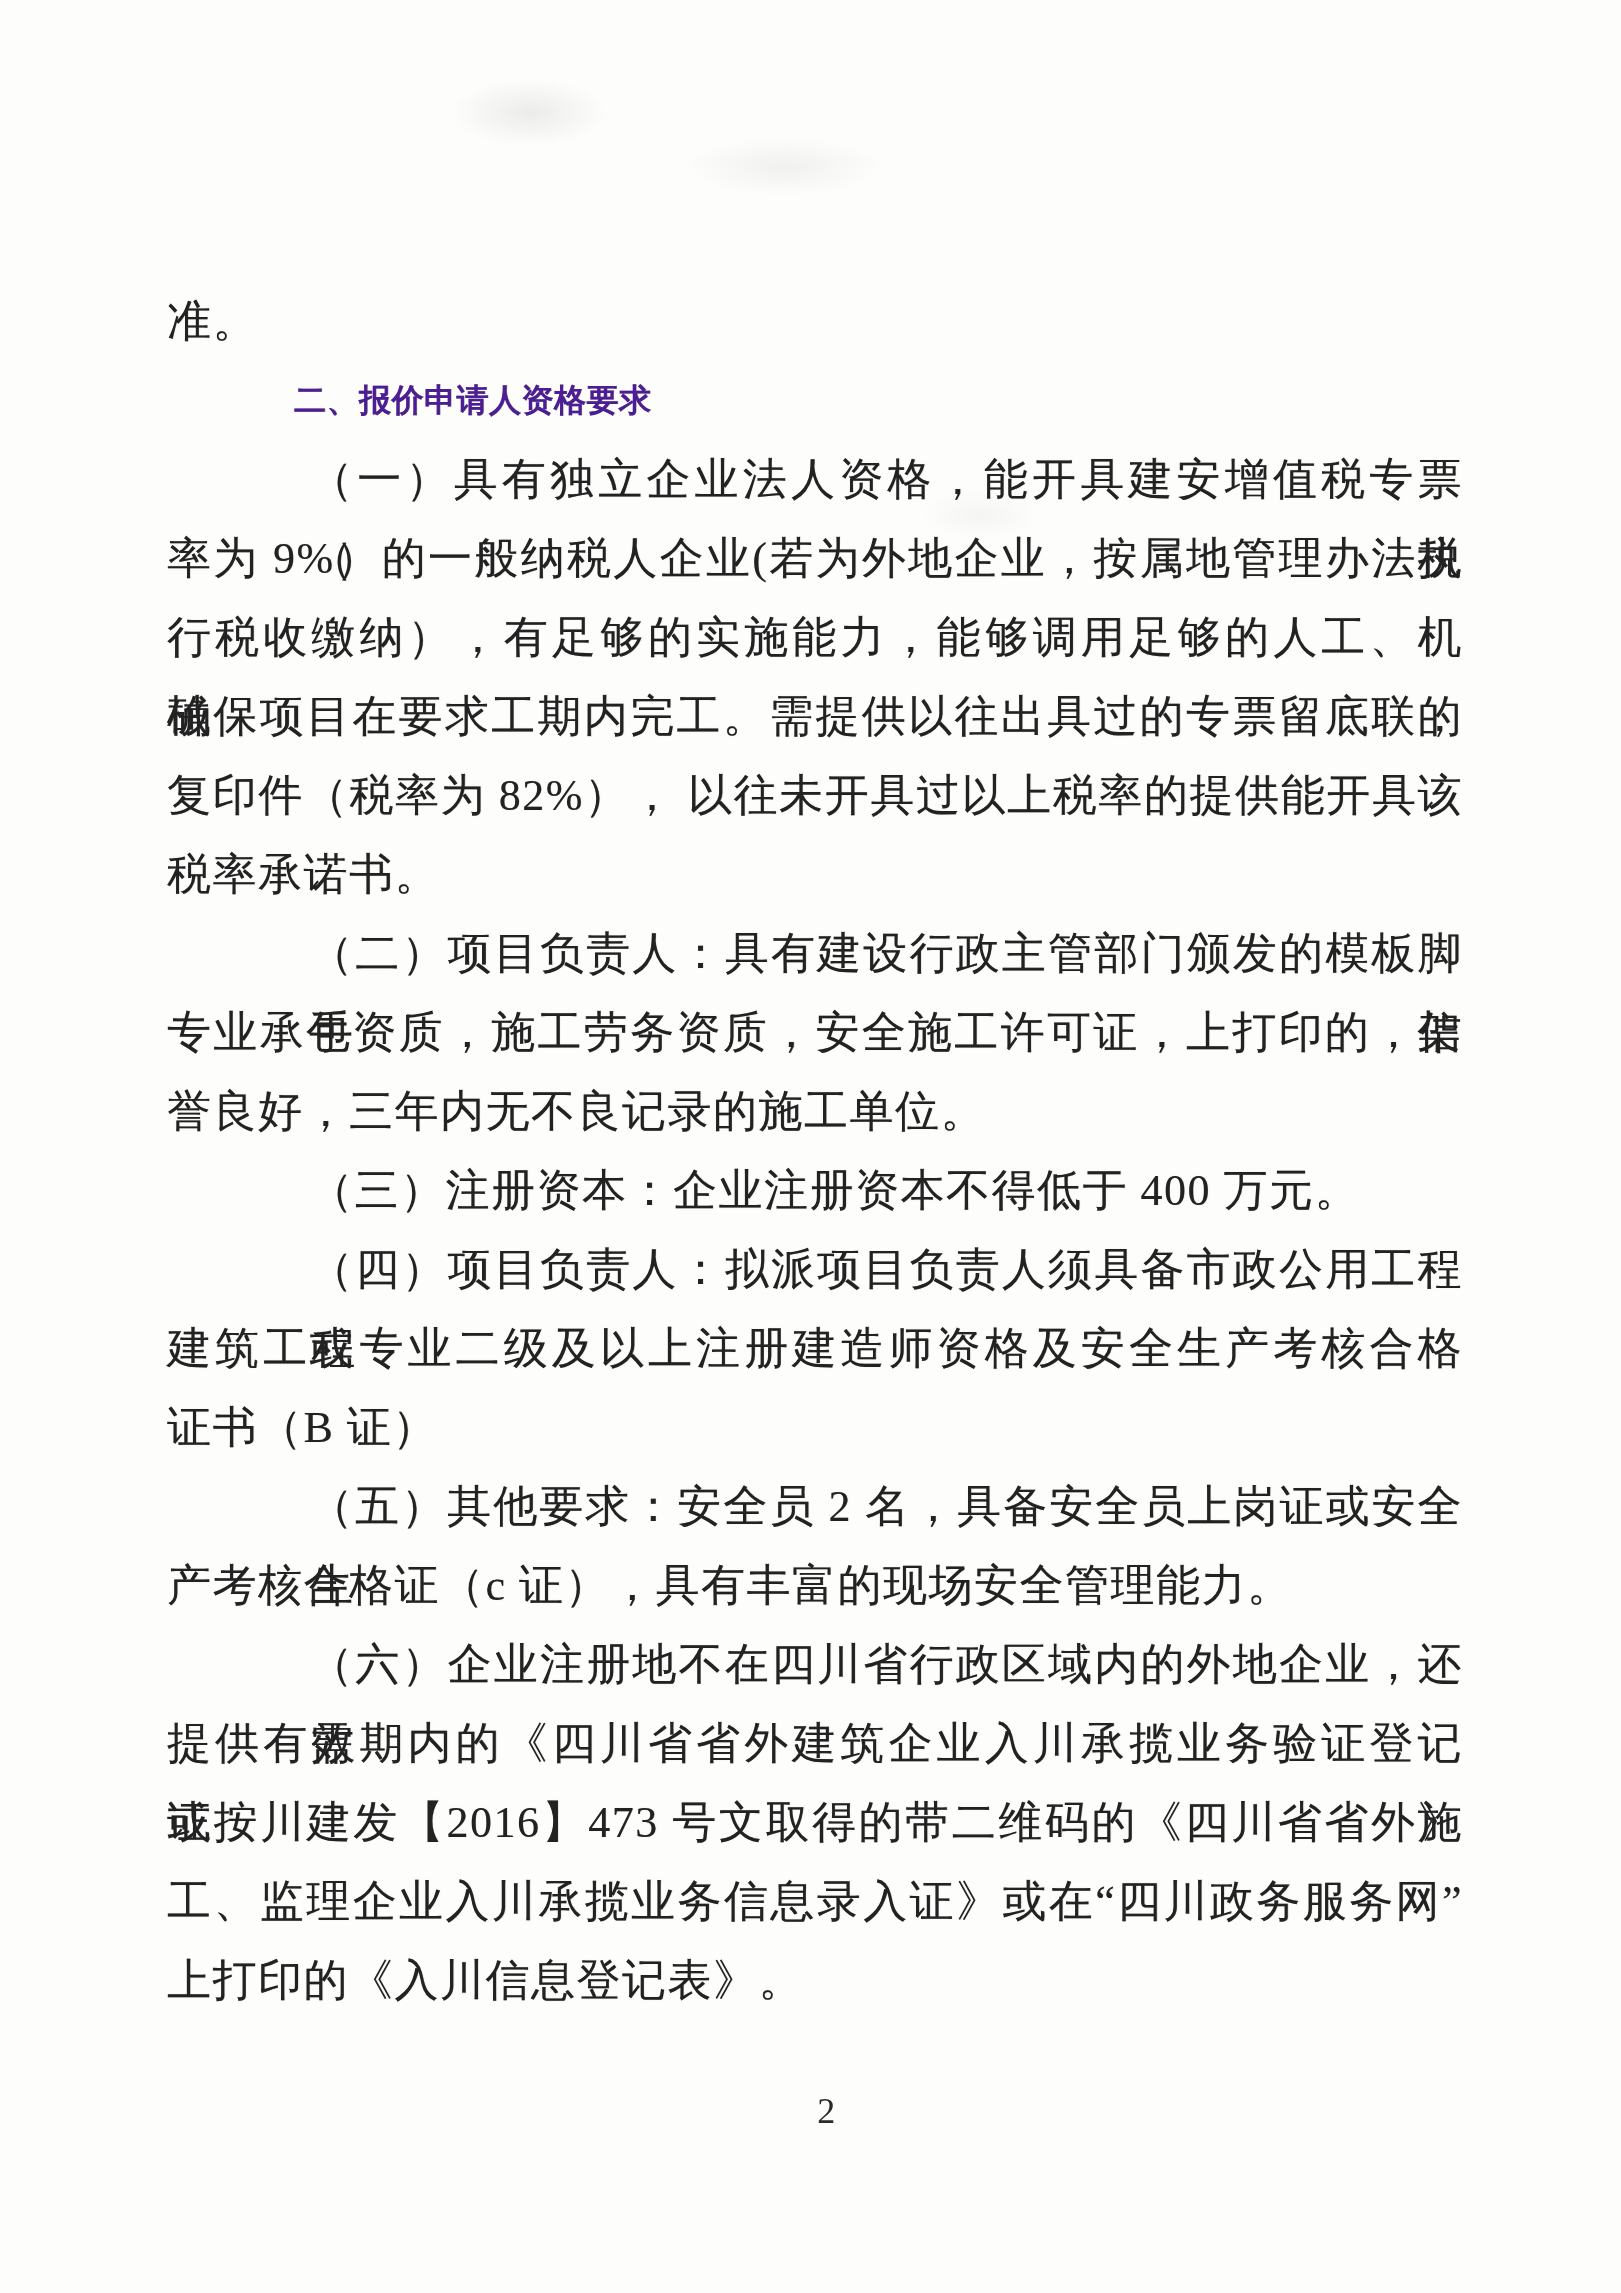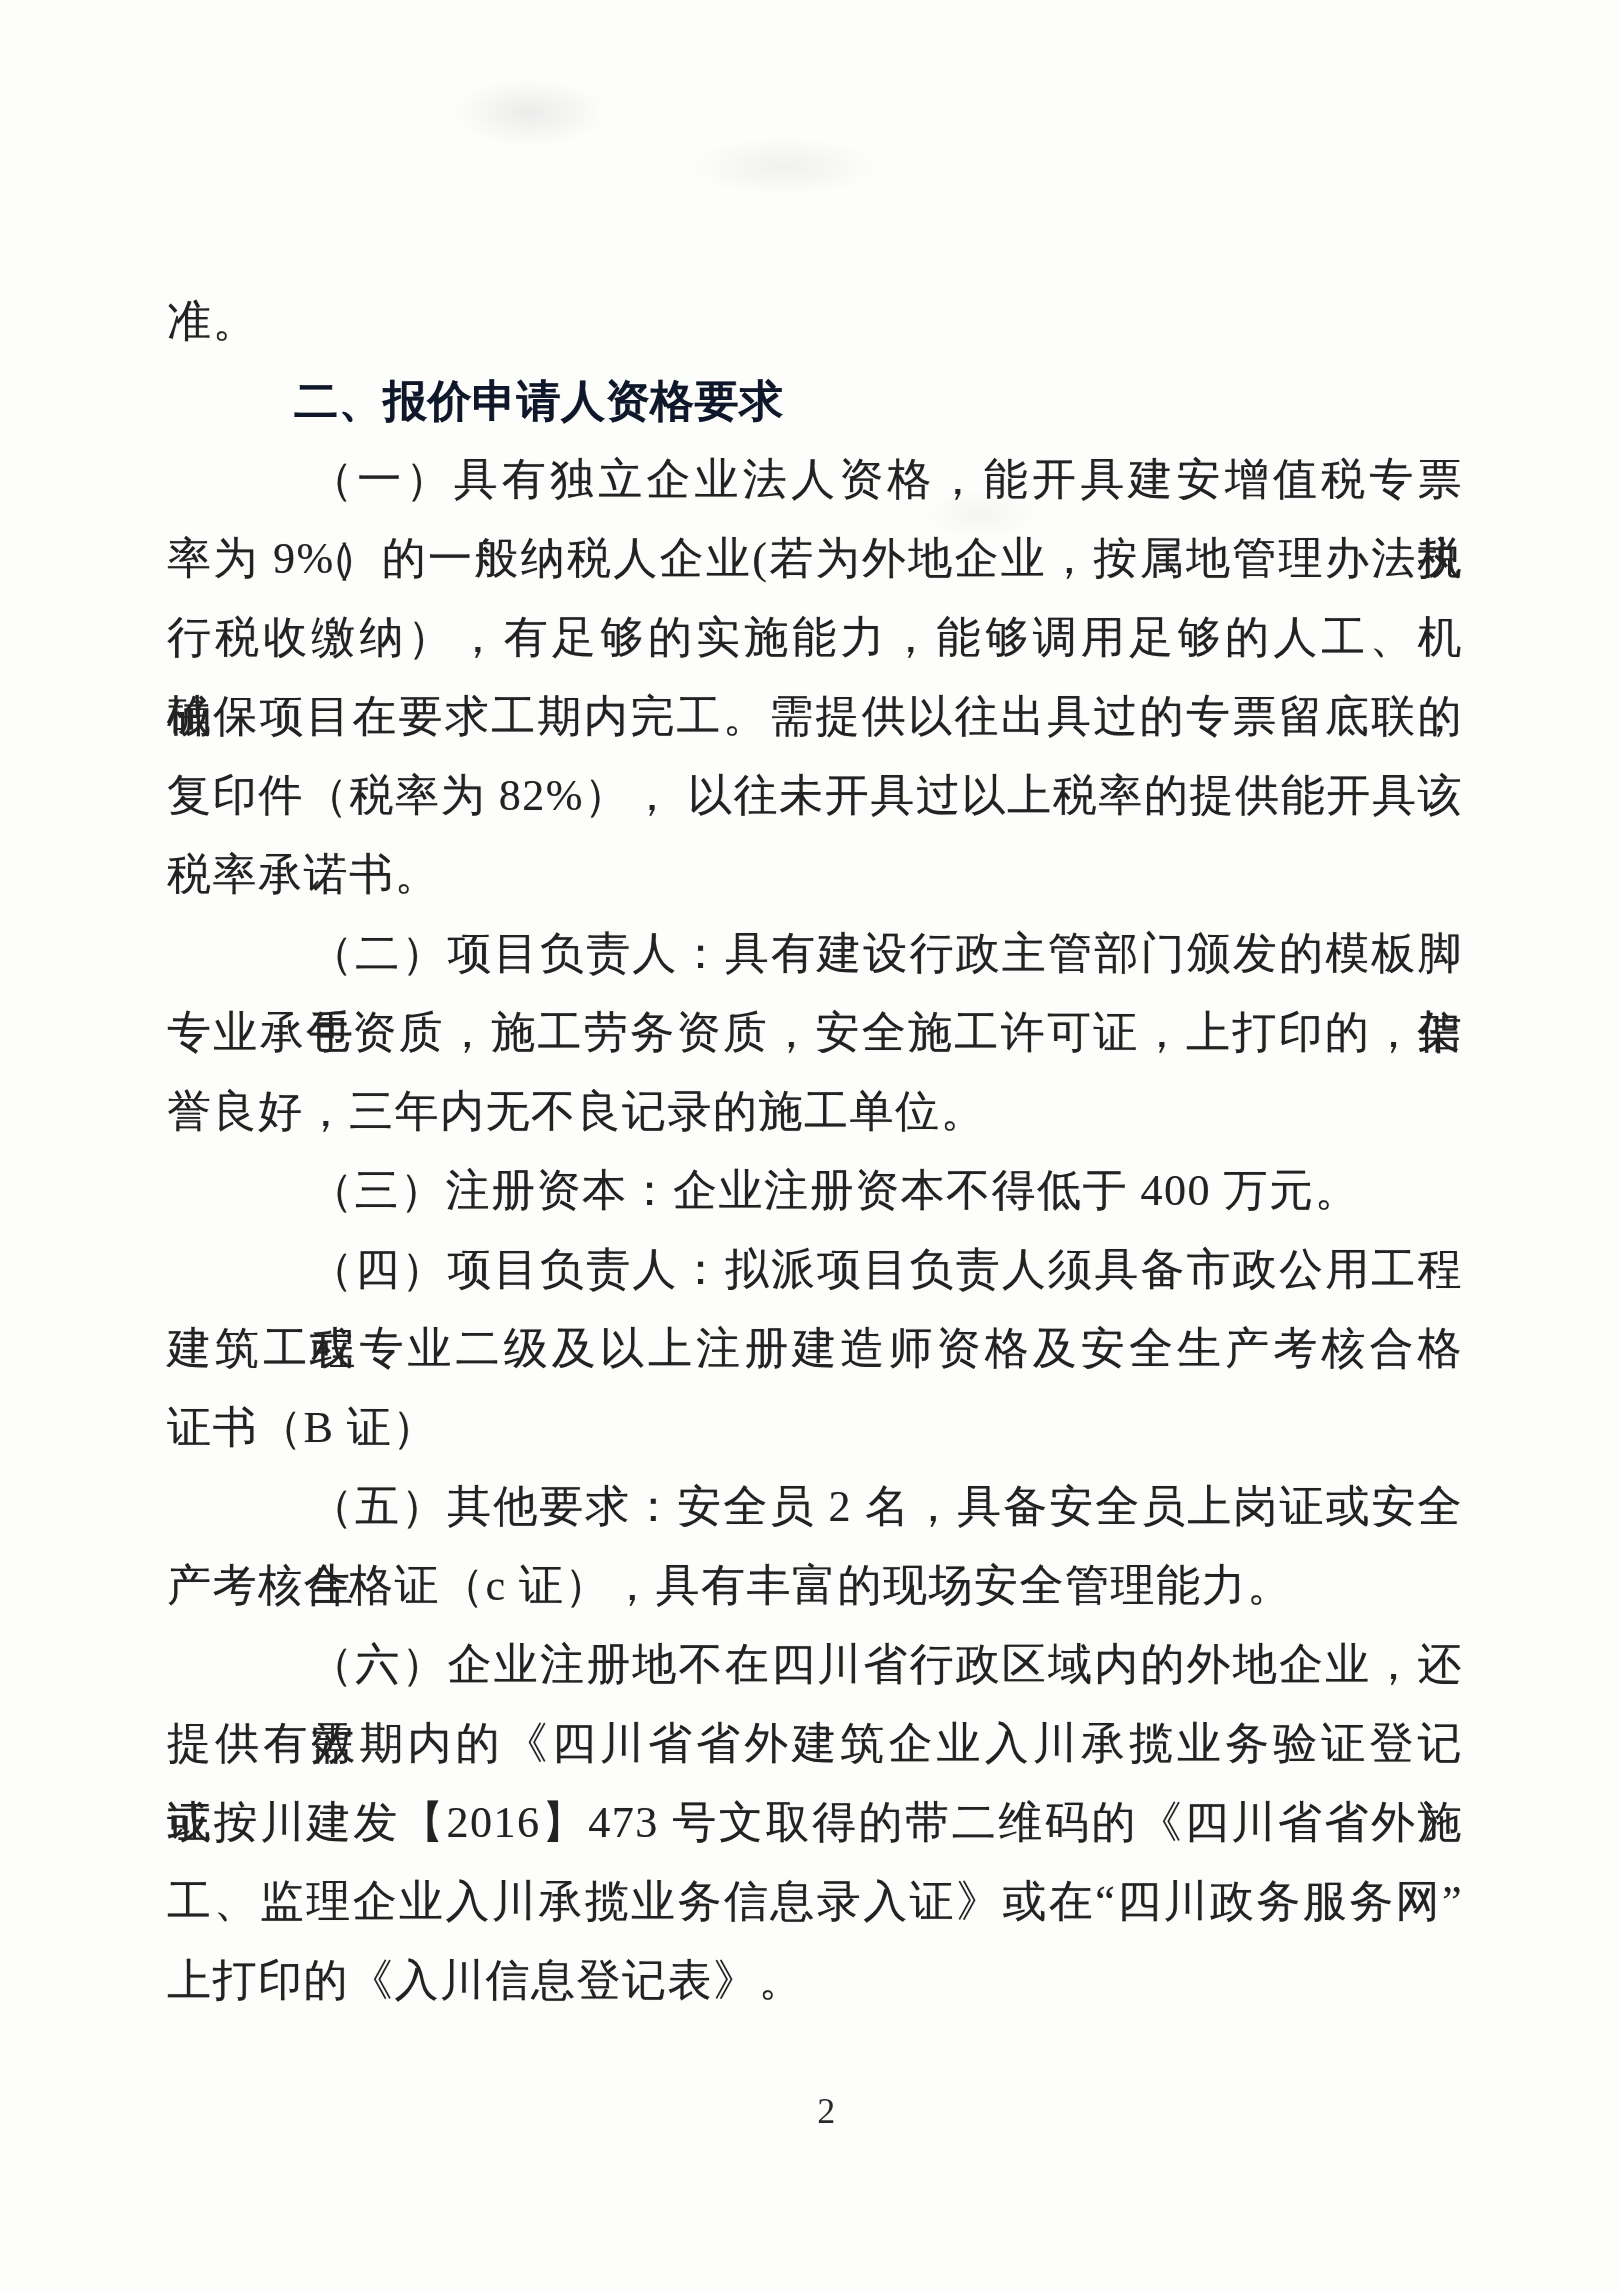--- a/index.html
+++ b/index.html
@@ -55,24 +55,24 @@
     text-align-last: justify;
     text-justify: inter-ideograph;
   }
   
   .indent {
     padding-left: 142px;
   }
   .heading {
     font-family: Liberation Sans, sans-serif;
     font-weight: 700;
-    font-size: 44px;
+    font-size: 32px;
     letter-spacing: 0.5px;
     padding-left: 127px;
-    color: #0f172a;
+    color: #4c1d95;
     text-shadow: 0.4px 0.4px 0.5px rgba(30,30,30,0.5);
   }
   .page-number {
     position: absolute;
     top: 2090px;
     left: 15.7px;
     width: 1621px;
     text-align: center;
     font-size: 36px;
     line-height: 43px;

